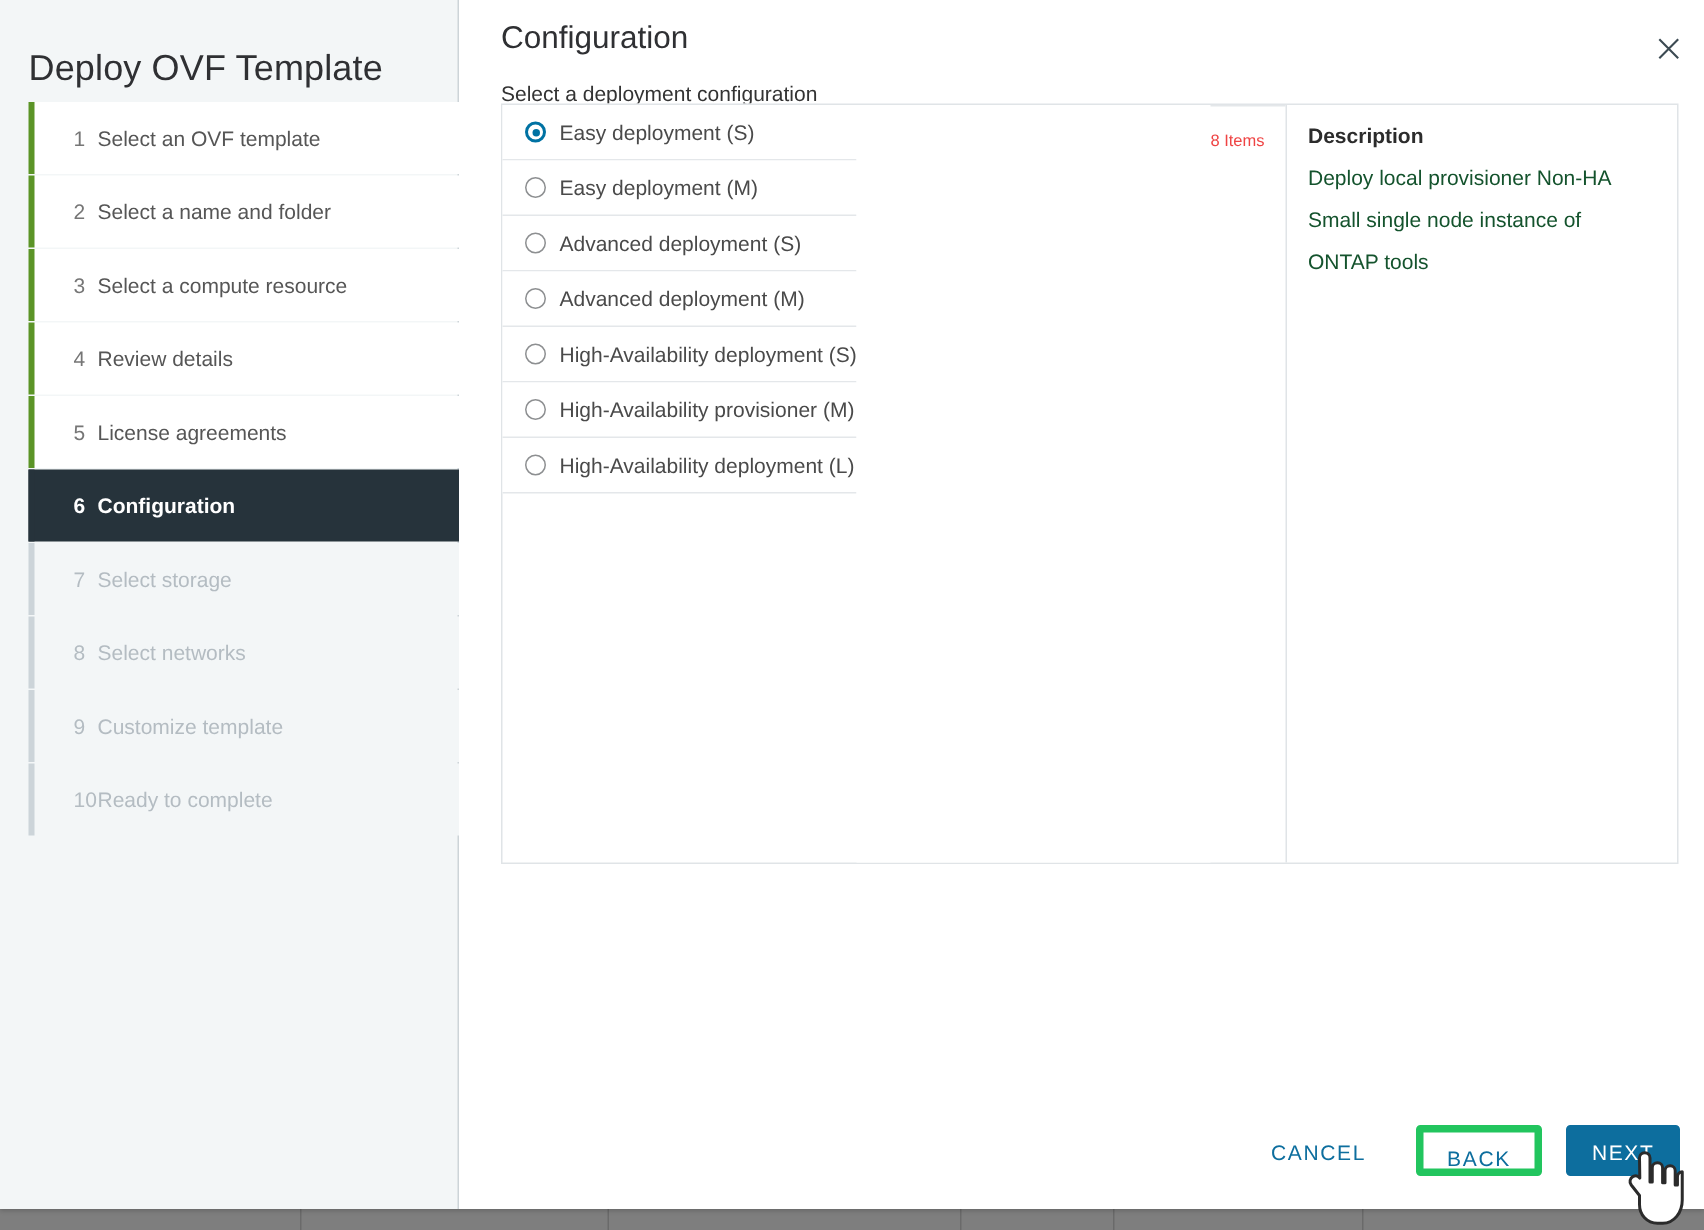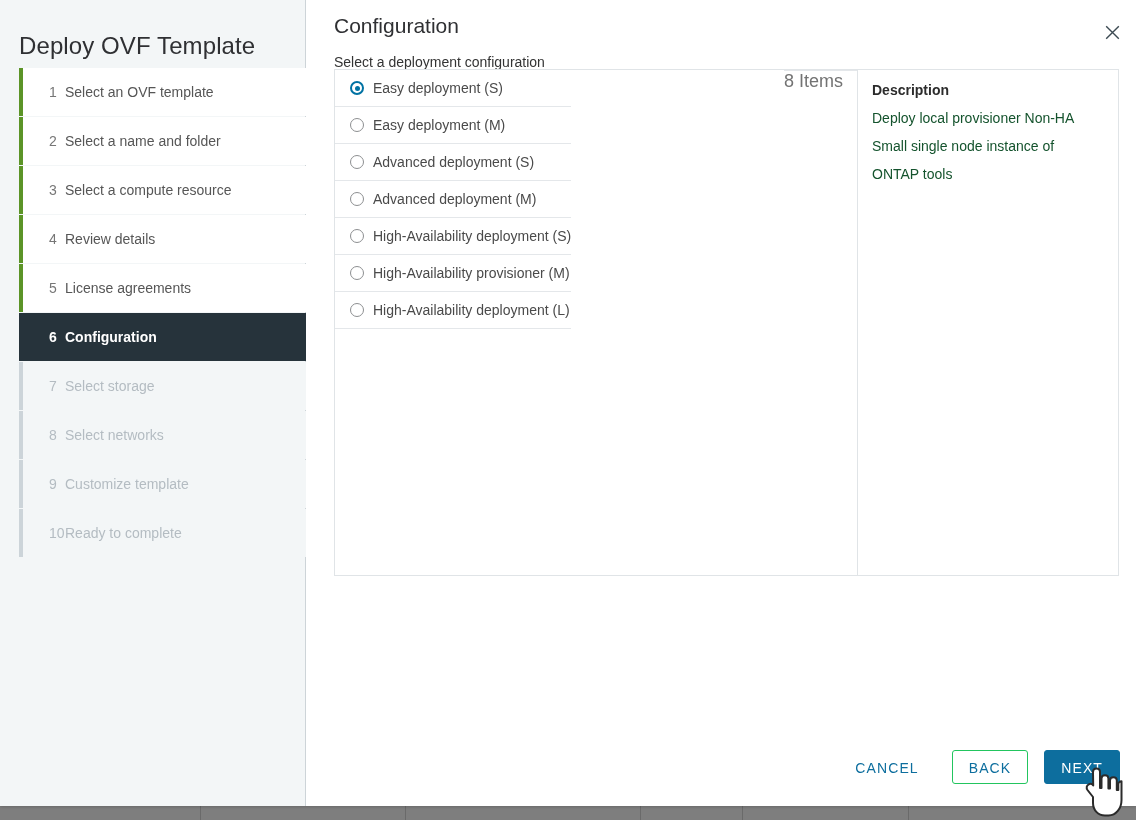--- a/index.html
+++ b/index.html
@@ -233,25 +233,25 @@
   }
   .list-filler {
     flex: 1 1 auto;
     background: #ffffff;
   }
   .list-footer {
     height: 30px;
     flex: none;
     border-top: 1px solid #e4e7ea;
     display: flex;
-    align-items: flex-start;
+    align-items: flex-end;
     justify-content: flex-end;
     padding-right: 14px;
-    font-size: 18px;
-    color: #737373;
+    font-size: 11px;
+    color: #ef4444;
     box-sizing: border-box;
   }
   .desc-col {
     flex: 1 1 auto;
     padding: 12px 0 0 14px;
     box-sizing: border-box;
   }
   .desc-title {
     font-size: 14px;
     font-weight: bold;
@@ -291,21 +291,21 @@
     border-radius: 3px;
     white-space: nowrap;
   }
   .btn-flat {
     background: transparent;
     border: 1px solid transparent;
     color: #0d6e9e;
   }
   .btn-outline {
     background: #ffffff;
-    border: 1px solid #22c55e;
+    border: 5px solid #22c55e;
     color: #0d6e9e;
     min-width: 74px;
   }
   .btn-primary {
     background: #0d6e9e;
     border: 1px solid #0d6e9e;
     color: #ffffff;
     min-width: 74px;
   }
 

